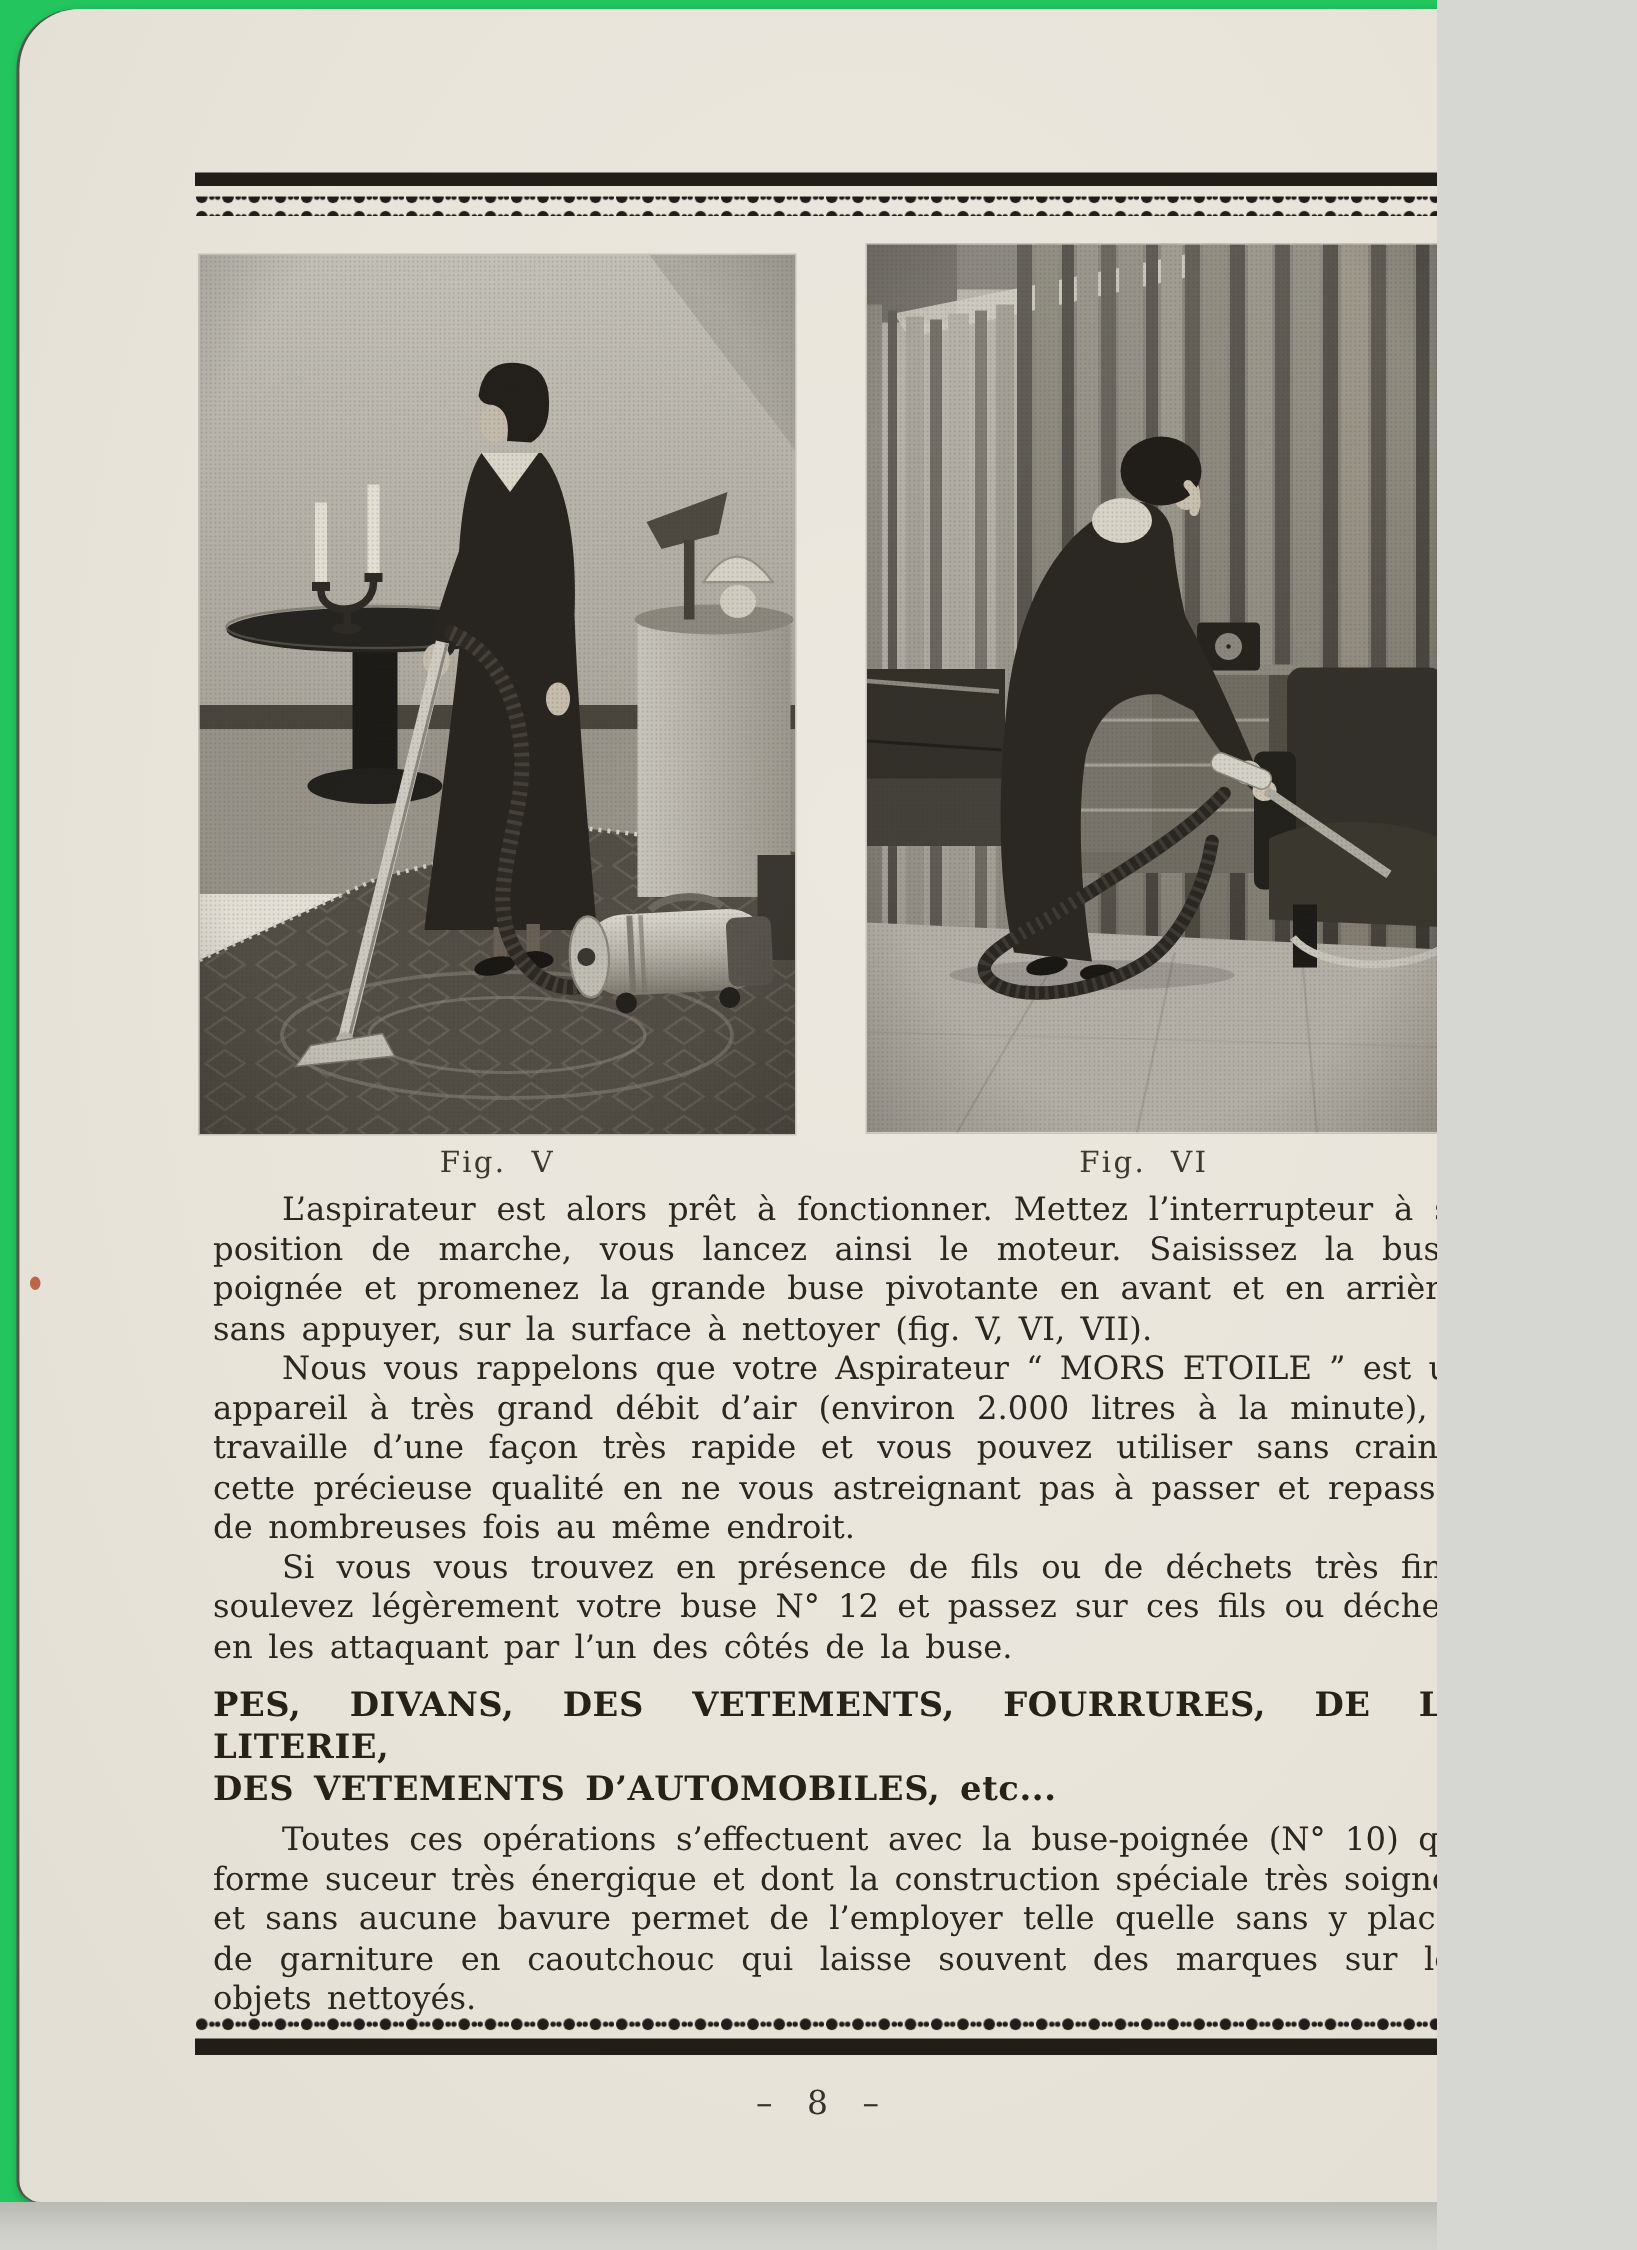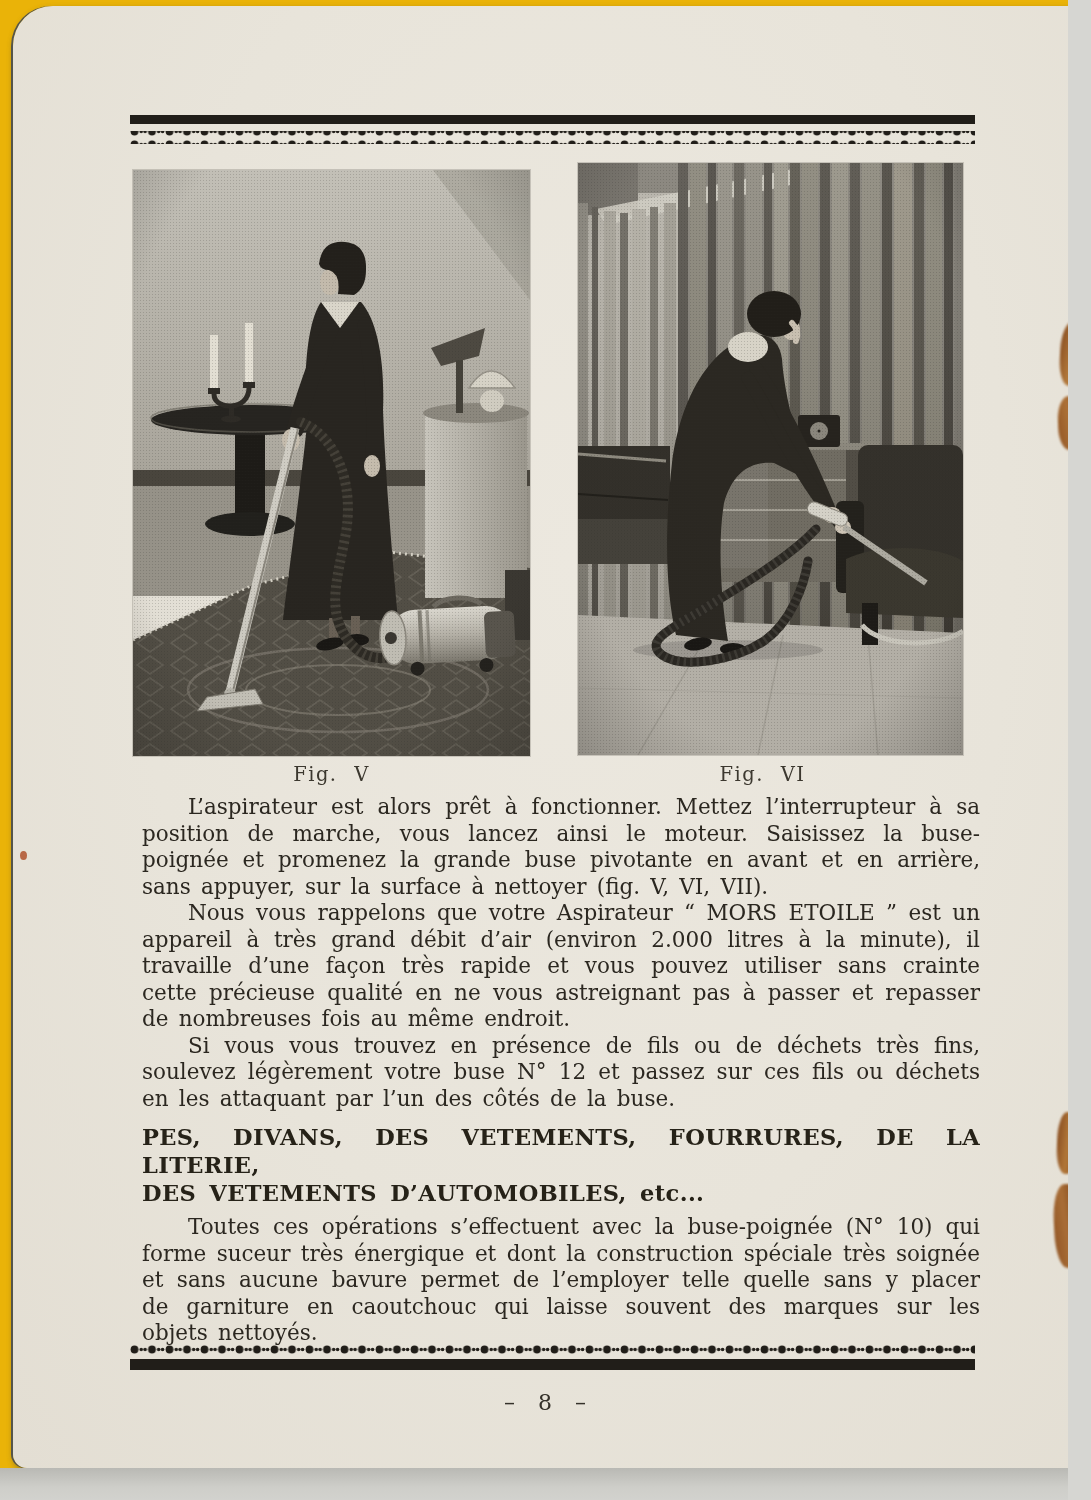--- a/index.html
+++ b/index.html
@@ -1,16 +1,16 @@
 <!DOCTYPE html>
 <html><head>
 <meta charset="utf-8">
 <style>
   html,body{margin:0;padding:0;background:#d6d6d2;}
-  .canvas{position:relative;width:1068px;height:1500px;overflow:hidden;background:#eab308;
+  .canvas{position:relative;width:958px;height:1500px;overflow:hidden;background:#22c55e;
           font-family:"DejaVu Serif", serif;}
   .paper{position:absolute;left:13px;top:6px;width:1078px;height:1462px;
          background:radial-gradient(ellipse at 52% 38%, #ece8df 0%, #e8e4da 55%, #e3ded3 100%);
          border-radius:40px 0 0 14px;
          box-shadow:-2px 0 0 #55554a, 0 3px 6px rgba(60,60,55,.45);}
   .bottom-band{position:absolute;left:0;top:1468px;width:1091px;height:32px;
          background:linear-gradient(#b9b9b4, #cecec9 60%, #d2d2ce);}
   .orn{position:absolute;left:130px;width:845px;height:34px;}
   .orn-top{top:112px;}
   .orn-bottom{top:1343px;}

